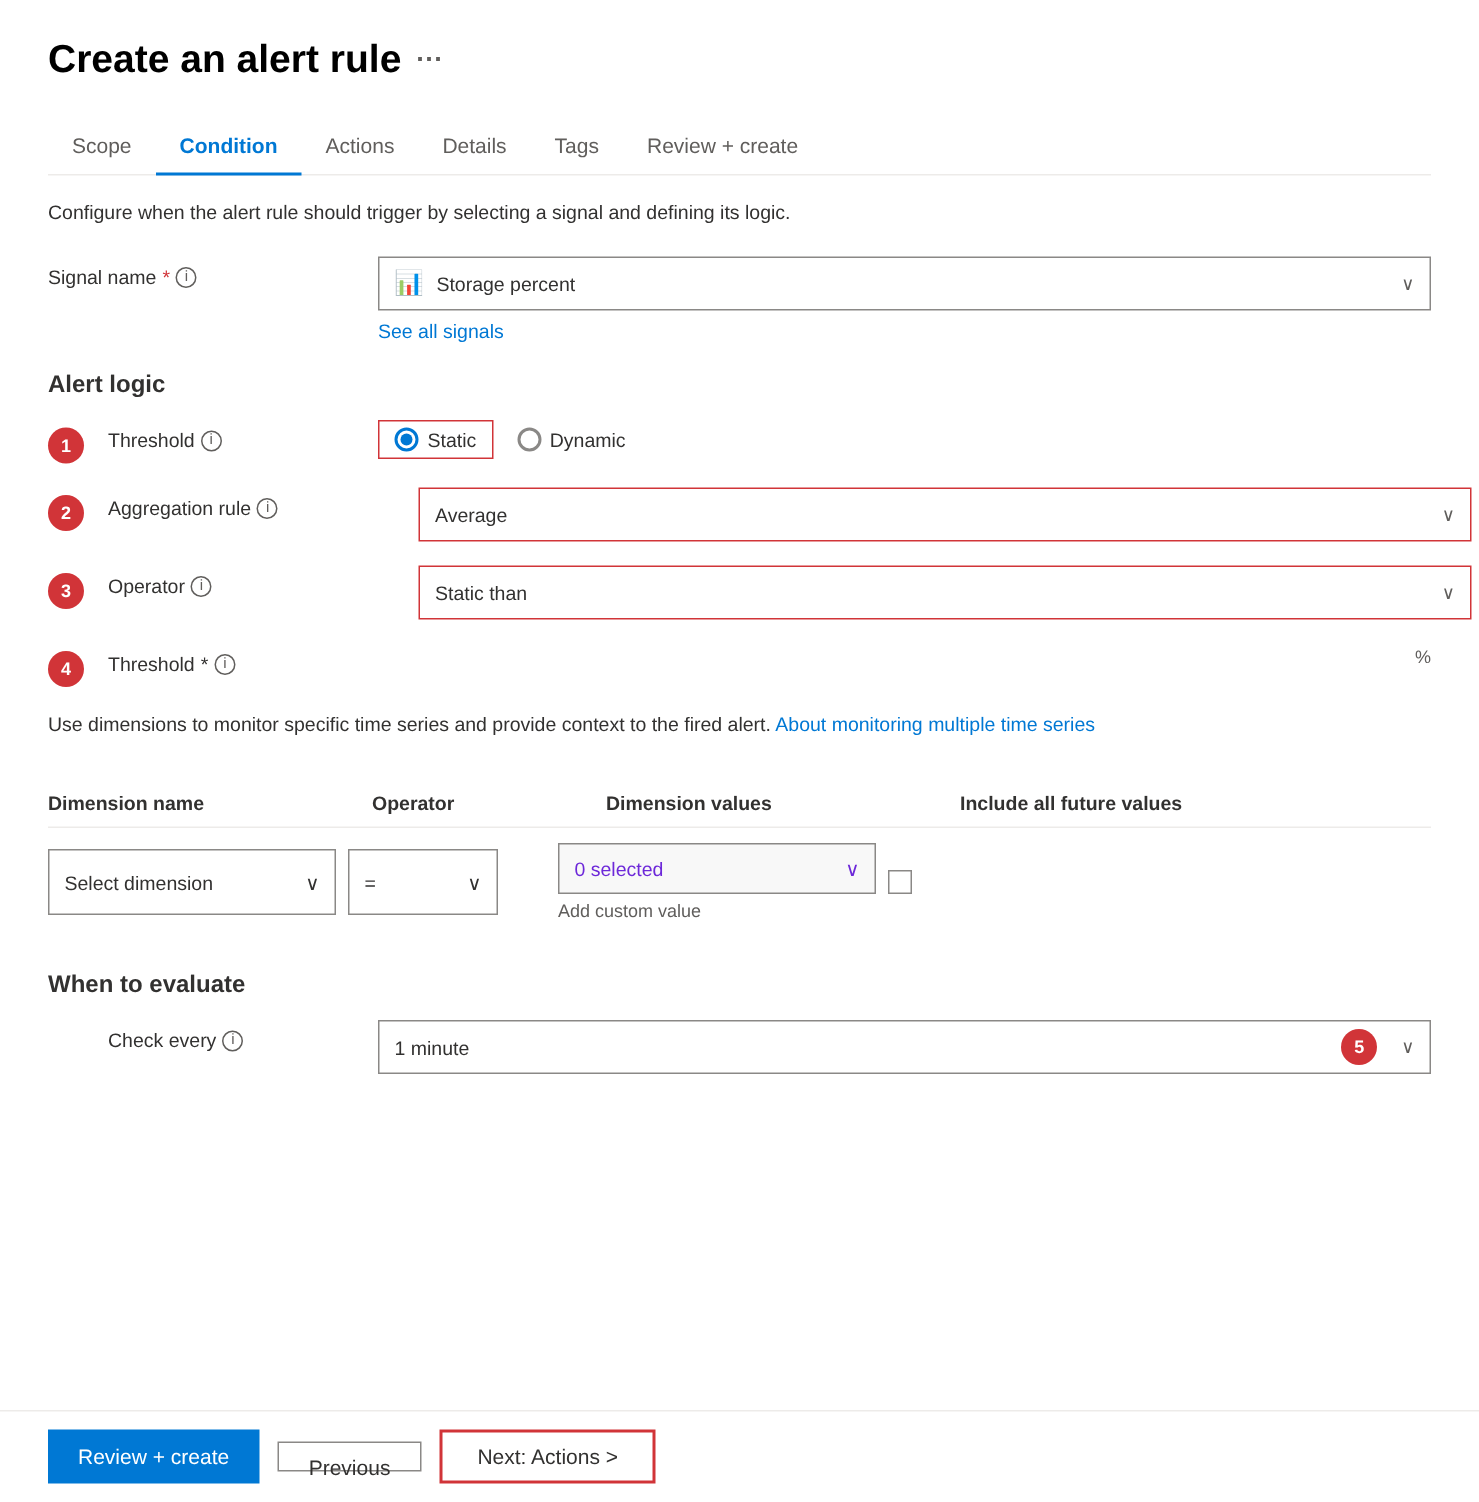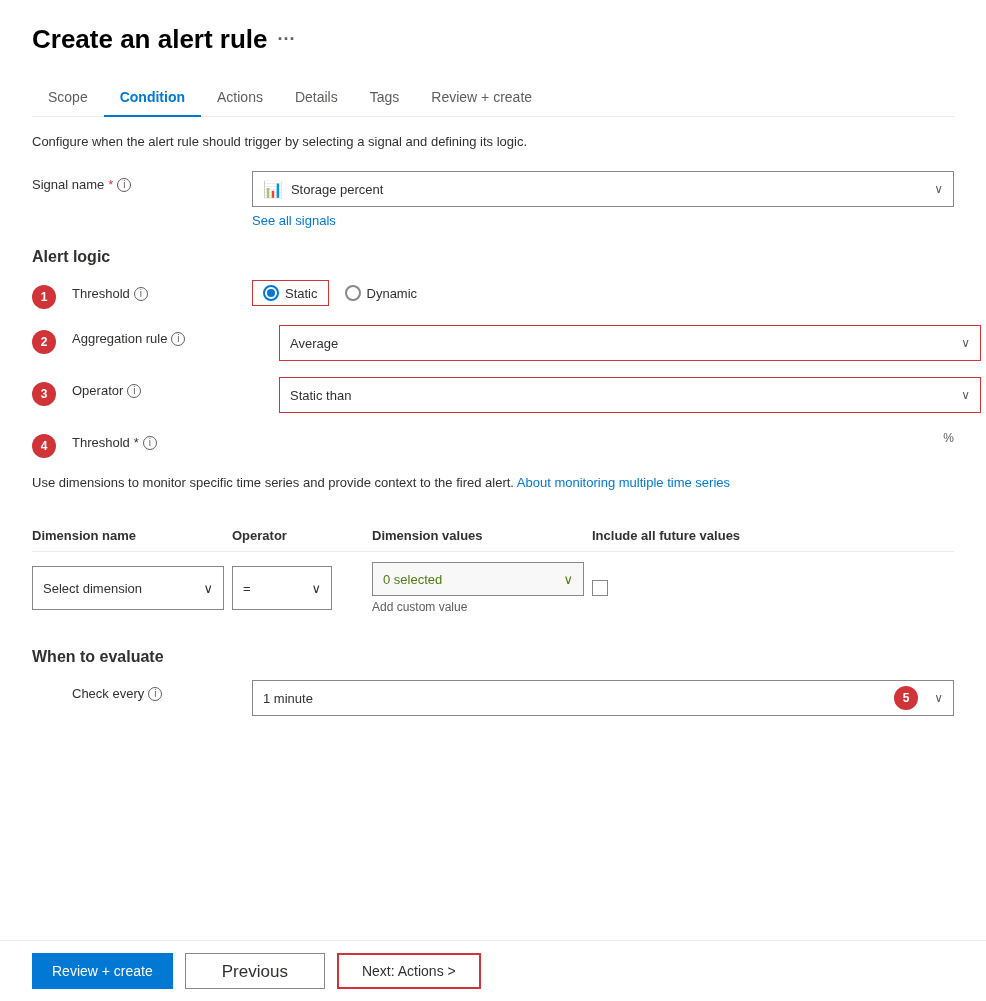--- a/index.html
+++ b/index.html
@@ -224,21 +224,21 @@
       line-height: 1.4;
     }
     .dim-description a {
       color: #0078d4;
       cursor: pointer;
       text-decoration: none;
     }
     .dim-table-header {
       display: grid;
       grid-template-columns: 200px 140px 220px 180px;
-      gap: 0;
+      gap: 16px;
       padding: 4px 0 8px 0;
       border-bottom: 1px solid #edebe9;
       margin-top: 32px;
     }
     .dim-table-header > div {
       font-size: 13px;
       font-weight: 600;
       color: #323130;
     }
     .dim-table-row {
@@ -267,21 +267,21 @@
     .dim-values-dropdown {
       display: flex;
       align-items: center;
       border: 1px solid #8a8886;
       padding: 6px 10px;
       background: #f8f8f8;
       cursor: pointer;
       font-size: 13px;
       height: 34px;
       justify-content: space-between;
-      color: #4d7c0f;
+      color: #6d28d9;
       margin-right: 8px;
     }
     .checkbox-empty {
       width: 16px;
       height: 16px;
       border: 1px solid #8a8886;
       background: #fff;
       cursor: pointer;
     }
     .add-custom {
@@ -314,24 +314,24 @@
       border: none;
       padding: 8px 20px;
       font-size: 14px;
       cursor: pointer;
       height: 36px;
     }
     .btn-secondary {
       background: #fff;
       color: #323130;
       border: 1px solid #8a8886;
-      padding: 8px 36px;
-      font-size: 17px;
-      cursor: pointer;
-      height: 36px;
+      padding: 8px 20px;
+      font-size: 14px;
+      cursor: pointer;
+      height: 20px;
     }
     .btn-next-actions {
       background: #fff;
       color: #323130;
       border: 2px solid #d13438;
       padding: 8px 23px;
       font-size: 14px;
       cursor: pointer;
       height: 36px;
     }

